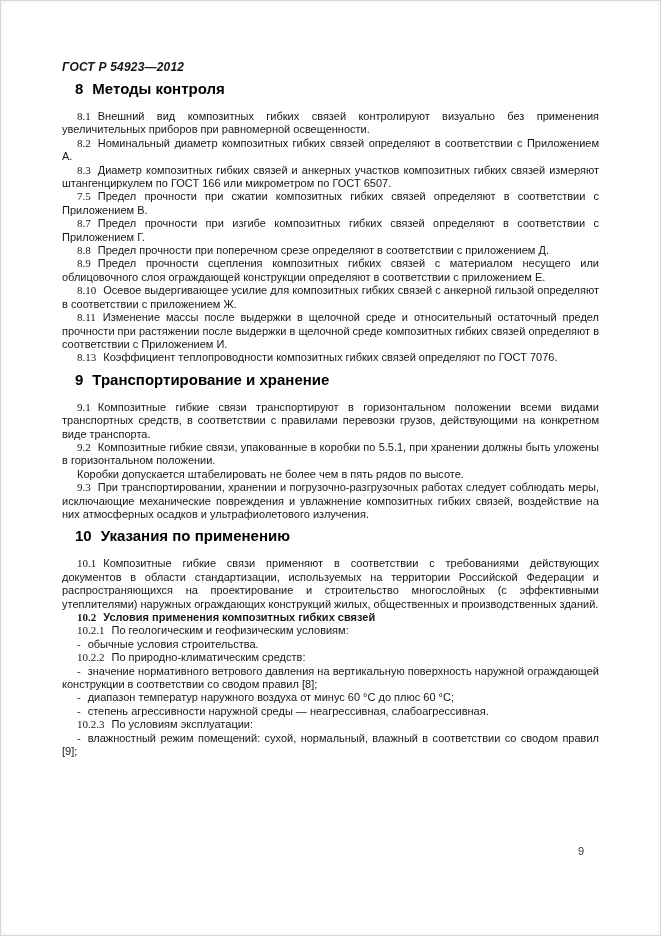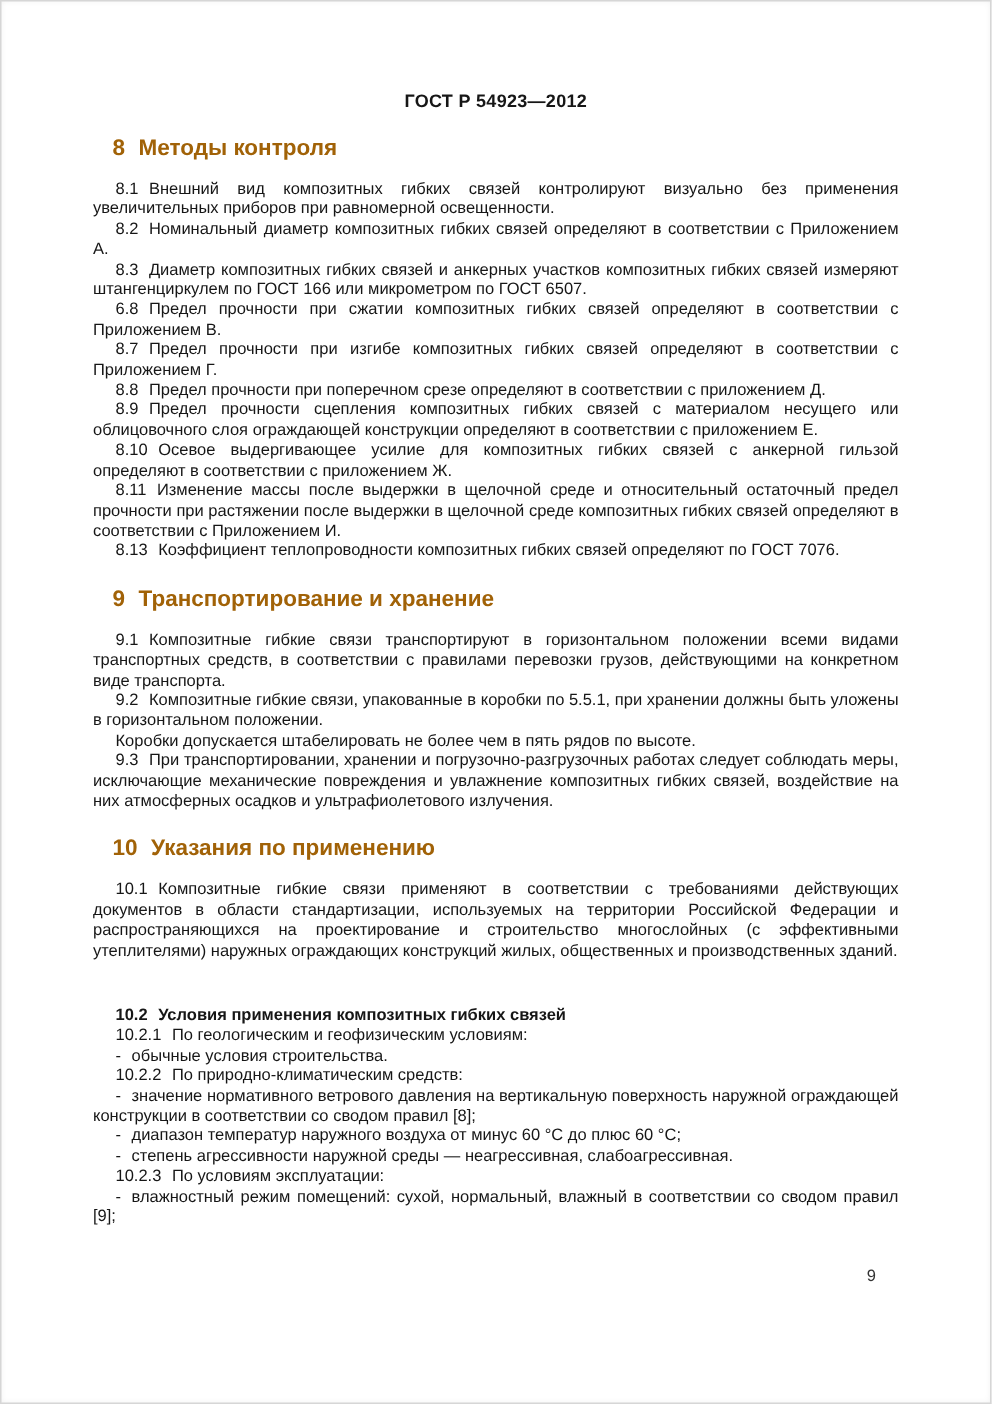--- a/index.html
+++ b/index.html
@@ -13,47 +13,48 @@
     overflow: hidden;
     box-shadow: inset 0 0 0 1px #d6d6d6, inset 0 0 5px rgba(0,0,0,0.08);
   }
   .page {
     position: absolute;
     top: 60px;
     left: 62px;
     width: 537px;
   }
   .doc-header {
-    text-align: center;
+    text-align: left;
     font-weight: bold;
     font-size: 12px;
     line-height: 14px;
     letter-spacing: 0.2px;
     margin-bottom: 0;
+    font-style: italic;
   }
   .sec-heading {
     font-weight: bold;
     font-size: 15px;
     line-height: 17px;
     padding-left: 13px;
-    margin-top: 16px;
+    margin-top: 6px;
     margin-bottom: 13px;
-    color: #a16207;
+    color: #000000;
   }
   .sec-heading .sec-num { margin-right: 9px; }
   .para {
     font-size: 11px;
     line-height: 13.4px;
     text-align: justify;
     text-indent: 15px;
     margin: 0;
   }
-  .para .pnum { margin-right: 7px; }
+  .para .pnum { margin-right: 7px; font-family: Liberation Serif, serif; }
   .para .pnum:empty { margin-right: 0; }
-  .para.bold { font-weight: bold; margin-top: 30px; }
+  .para.bold { font-weight: bold; }
   .page-number {
     position: absolute;
     top: 845px;
     right: 77px;
     font-size: 11px;
     line-height: 13px;
     color: #333333;
   }
 </style>
 </head>
@@ -62,21 +63,21 @@
 <div class="page">
 
   <div class="doc-header">ГОСТ Р 54923—2012</div>
 
   <div class="sec-heading">
     <span class="sec-num">8</span><span>Методы контроля</span>
   </div>
   <p class="para"><span class="pnum">8.1</span><span>Внешний вид композитных гибких связей контролируют визуально без применения увеличительных приборов при равномерной освещенности.</span></p>
   <p class="para"><span class="pnum">8.2</span><span>Номинальный диаметр композитных гибких связей определяют в соответствии с Приложением А.</span></p>
   <p class="para"><span class="pnum">8.3</span><span>Диаметр композитных гибких связей и анкерных участков композитных гибких связей измеряют штангенциркулем по ГОСТ 166 или микрометром по ГОСТ 6507.</span></p>
-  <p class="para"><span class="pnum">6.8</span><span>Предел прочности при сжатии композитных гибких связей определяют в соответствии с Приложением В.</span></p>
+  <p class="para"><span class="pnum">7.5</span><span>Предел прочности при сжатии композитных гибких связей определяют в соответствии с Приложением В.</span></p>
   <p class="para"><span class="pnum">8.7</span><span>Предел прочности при изгибе композитных гибких связей определяют в соответствии с Приложением Г.</span></p>
   <p class="para"><span class="pnum">8.8</span><span>Предел прочности при поперечном срезе определяют в соответствии с приложением Д.</span></p>
   <p class="para"><span class="pnum">8.9</span><span>Предел прочности сцепления композитных гибких связей с материалом несущего или облицовочного слоя ограждающей конструкции определяют в соответствии с приложением Е.</span></p>
   <p class="para"><span class="pnum">8.10</span><span>Осевое выдергивающее усилие для композитных гибких связей с анкерной гильзой определяют в соответствии с приложением Ж.</span></p>
   <p class="para"><span class="pnum">8.11</span><span>Изменение массы после выдержки в щелочной среде и относительный остаточный предел прочности при растяжении после выдержки в щелочной среде композитных гибких связей определяют в соответствии с Приложением И.</span></p>
   <p class="para"><span class="pnum">8.13</span><span>Коэффициент теплопроводности композитных гибких связей определяют по ГОСТ 7076.</span></p>
 
   <div class="sec-heading">
     <span class="sec-num">9</span><span>Транспортирование и хранение</span>
   </div>

